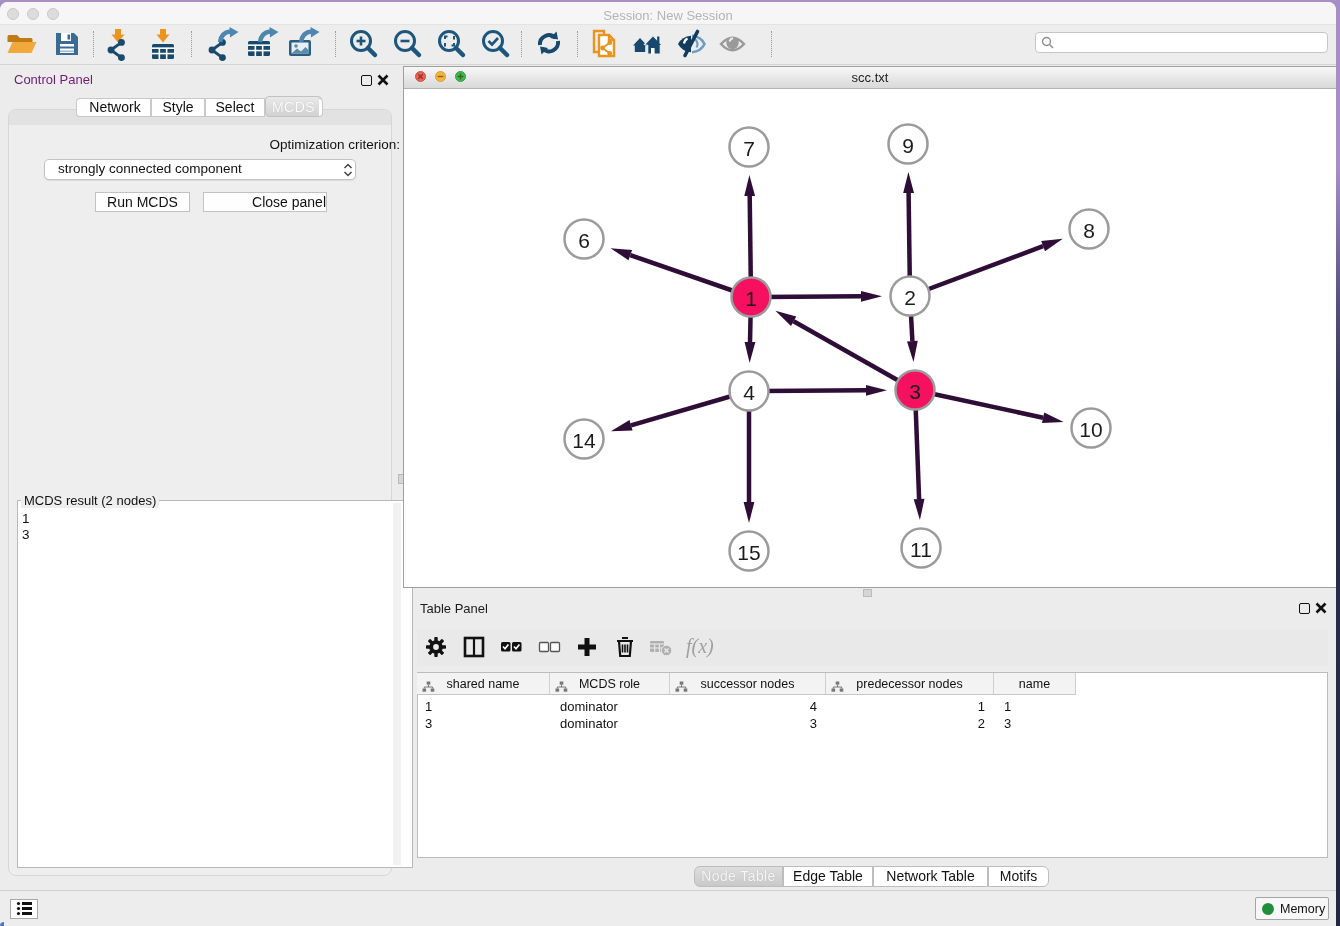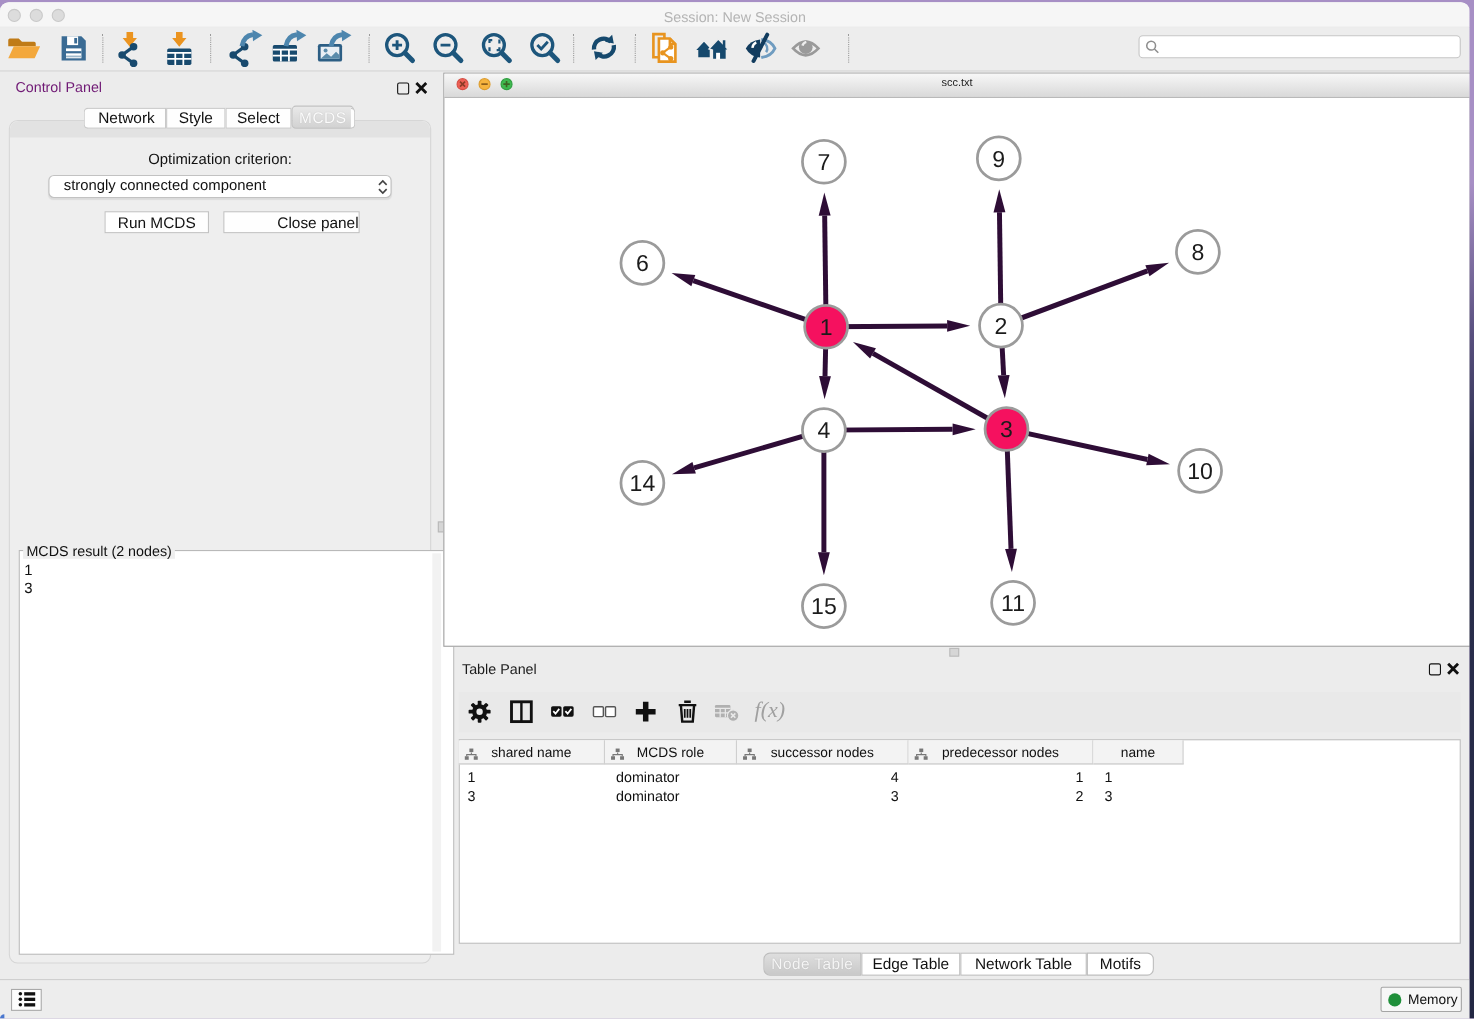--- a/index.html
+++ b/index.html
@@ -171,21 +171,21 @@
   </svg>
 <div id="tabpane">
     <div class="topband"></div>
   </div>
 <div class="tab" style="left:79px;width:72px;background:#fefefe;color:#111">Network</div>
 <div class="tab" style="left:151px;width:54px;background:#fefefe;color:#111">Style</div>
 <div class="tab" style="left:205px;width:60px;background:#fefefe;color:#111">Select</div>
 <div class="tab" style="left:265px;width:57px;top:96px;height:21px;background:linear-gradient(#e9e9e9,#d2d2d2);color:#fcfcfc;border-radius:4px;border-color:#c2c2c2;line-height:20px;text-shadow:0 0 1px #b5b5b5;letter-spacing:0.5px">MCDS</div>
 <div class="tab" style="left:76px;width:4px;border-right:none;border-radius:4px 0 0 4px"></div>
 <div class="tab" style="left:319px;width:4px;border-left:none;border-radius:0 4px 4px 0;background:#fefefe"></div>
-<div class="abs" style="left:0;top:137px;width:400px;text-align:center;font-size:13.5px;color:#111">Optimization criterion:</div>
+<div class="abs" style="left:0;top:137px;width:400px;text-align:right;font-size:13.5px;color:#111">Optimization criterion:</div>
 <div class="abs" style="left:44px;top:159px;width:312px;height:21px;background:#fff;border:1px solid #c2c2c2;border-radius:5px;box-sizing:border-box;box-shadow:0 1px 1px rgba(0,0,0,0.08)"></div>
 <div class="abs" style="left:58px;top:161px;font-size:13.5px;color:#111">strongly connected component</div>
 <svg class="abs" width="10" height="14" style="left:343px;top:163px">
     <path d="M1.5 5 L5 1.5 L8.5 5 M1.5 9 L5 12.5 L8.5 9" stroke="#444" stroke-width="1.5" fill="none"></path>
   </svg>
 <div class="btn" style="left:95px;top:192px;width:95px;height:20px;line-height:19px;text-align:center">Run MCDS</div>
 <div class="btn" style="left:203px;top:192px;width:124px;height:20px;line-height:19px;text-align:right">Close panel</div>
 <div id="fieldset">
     <div class="legend">MCDS result (2 nodes)</div>
     <div class="abs" style="left:4px;top:10px;font-size:13.5px;color:#111;line-height:16px">1<br>3</div>
@@ -200,21 +200,21 @@
     <path d="M3.2 3.2 l4.6 4.6 M7.8 3.2 l-4.6 4.6" stroke="rgba(60,30,0,0.55)" stroke-width="1.5"></path>
   </svg>
 <div class="mtl" style="left:435px;top:71px;background:#f6b43e;border:1px solid #dd9d2f"></div>
 <svg class="abs" width="11" height="11" style="left:435px;top:71px">
     <path d="M2.6 5.5 h5.8" stroke="rgba(60,30,0,0.55)" stroke-width="1.5"></path>
   </svg>
 <div class="mtl" style="left:455px;top:71px;background:#3fb94f;border:1px solid #2f9e41"></div>
 <svg class="abs" width="11" height="11" style="left:455px;top:71px">
     <path d="M5.5 2.6 v5.8 M2.6 5.5 h5.8" stroke="rgba(60,30,0,0.55)" stroke-width="1.5"></path>
   </svg>
-<div class="abs" style="left:403px;top:70px;width:934px;text-align:center;font-size:10px;color:#222">scc.txt</div>
+<div class="abs" style="left:403px;top:70px;width:934px;text-align:center;font-size:13px;color:#222">scc.txt</div>
 <div class="abs" style="left:863px;top:589px;width:7px;height:6px;background:#d6d6d6;border:1px solid #bbb"></div>
 <svg class="abs" width="934" height="501" style="left:403px;top:87px" font-family="Liberation Sans, sans-serif">
     <line x1="348.0" y1="210.0" x2="346.7" y2="109.0" stroke="#2e0d36" stroke-width="4.5"></line>
     <polygon points="346.4,88.0 352.1,108.9 341.3,109.1" fill="#2e0d36"></polygon>
     <line x1="348.0" y1="210.0" x2="227.3" y2="168.1" stroke="#2e0d36" stroke-width="4.5"></line>
     <polygon points="207.5,161.2 229.1,163.0 225.5,173.2" fill="#2e0d36"></polygon>
     <line x1="348.0" y1="210.0" x2="458.0" y2="209.3" stroke="#2e0d36" stroke-width="4.5"></line>
     <polygon points="479.0,209.2 458.0,214.7 458.0,203.9" fill="#2e0d36"></polygon>
     <line x1="348.0" y1="210.0" x2="347.0" y2="255.0" stroke="#2e0d36" stroke-width="4.5"></line>
     <polygon points="346.6,276.0 341.6,254.9 352.4,255.1" fill="#2e0d36"></polygon>

